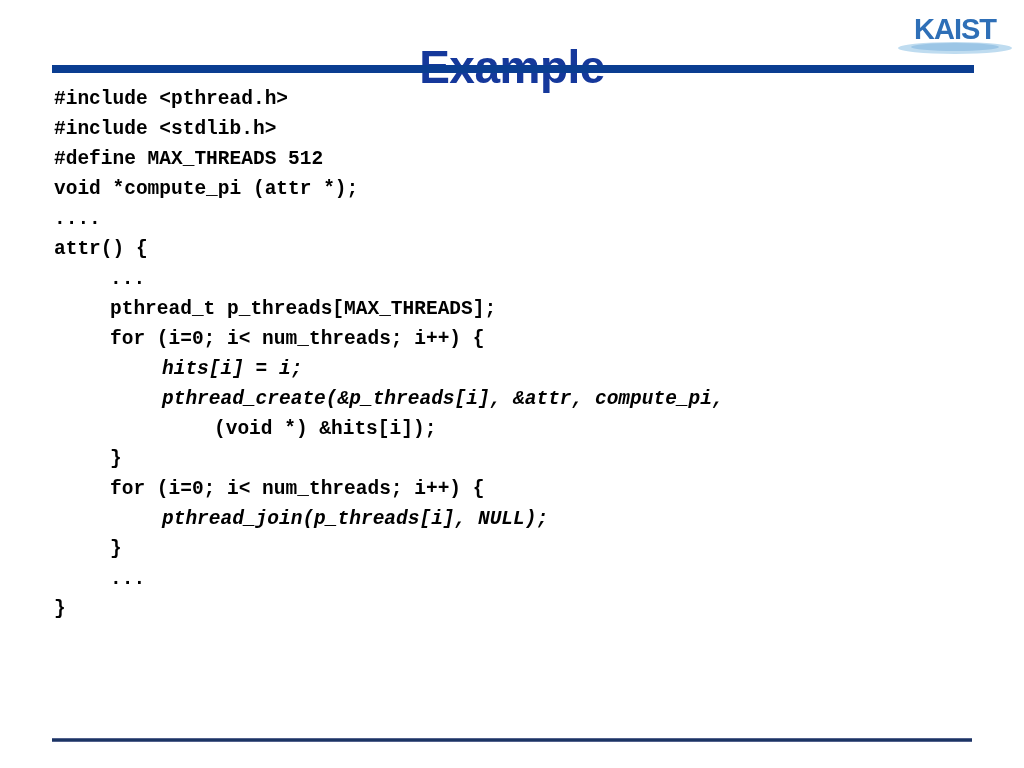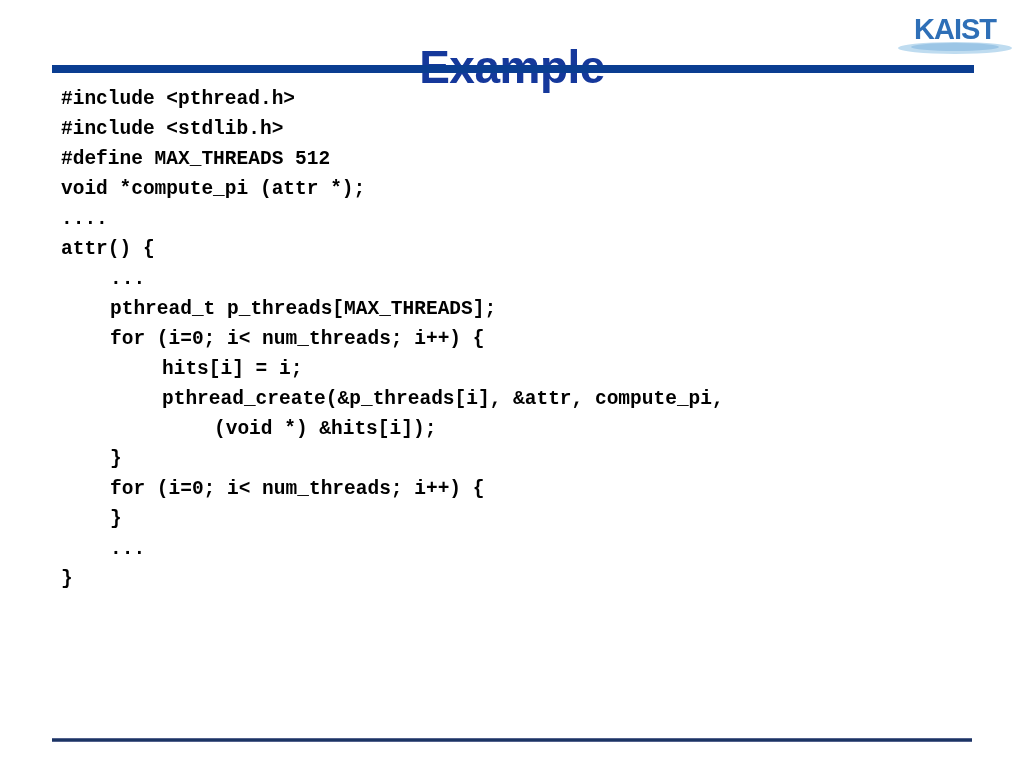--- a/index.html
+++ b/index.html
@@ -81,23 +81,23 @@
   .code-line {
     font-family: "Liberation Mono", "DejaVu Sans Mono", monospace;
     font-size: 19.5px;
     font-weight: bold;
     color: #000000;
     line-height: 30px;
     height: 30px;
     white-space: pre;
     letter-spacing: 0px;
   }
-  .indent-0 { padding-left: 0px; margin-left: 7px; }
+  .indent-0 { padding-left: 0px; }
   .indent-1 { padding-left: 56px; }
-  .indent-2 { padding-left: 108px; }
+  .indent-2 { padding-left: 108px; font-style: italic; }
   .indent-3 { padding-left: 160px; }
 </style>
 </head>
 <body>
 
 <div class="slide">
 
   <h1 class="slide-title">Example</h1>
 
   <div class="kaist-logo">
@@ -118,20 +118,21 @@
       <div class="code-line indent-0">....</div>
       <div class="code-line indent-0">attr() {</div>
       <div class="code-line indent-1">...</div>
       <div class="code-line indent-1">pthread_t p_threads[MAX_THREADS];</div>
       <div class="code-line indent-1">for (i=0; i&lt; num_threads; i++) {</div>
       <div class="code-line indent-2">hits[i] = i;</div>
       <div class="code-line indent-2">pthread_create(&amp;p_threads[i], &amp;attr, compute_pi,</div>
       <div class="code-line indent-3">(void *) &amp;hits[i]);</div>
       <div class="code-line indent-1">}</div>
       <div class="code-line indent-1">for (i=0; i&lt; num_threads; i++) {</div>
+      <div class="code-line indent-2">pthread_join(p_threads[i], NULL);</div>
       <div class="code-line indent-1">}</div>
       <div class="code-line indent-1">...</div>
       <div class="code-line indent-0">}</div>
     </div>
 
   <div class="bottom-rule"></div>
 
 </div>
 
 </body></html>

